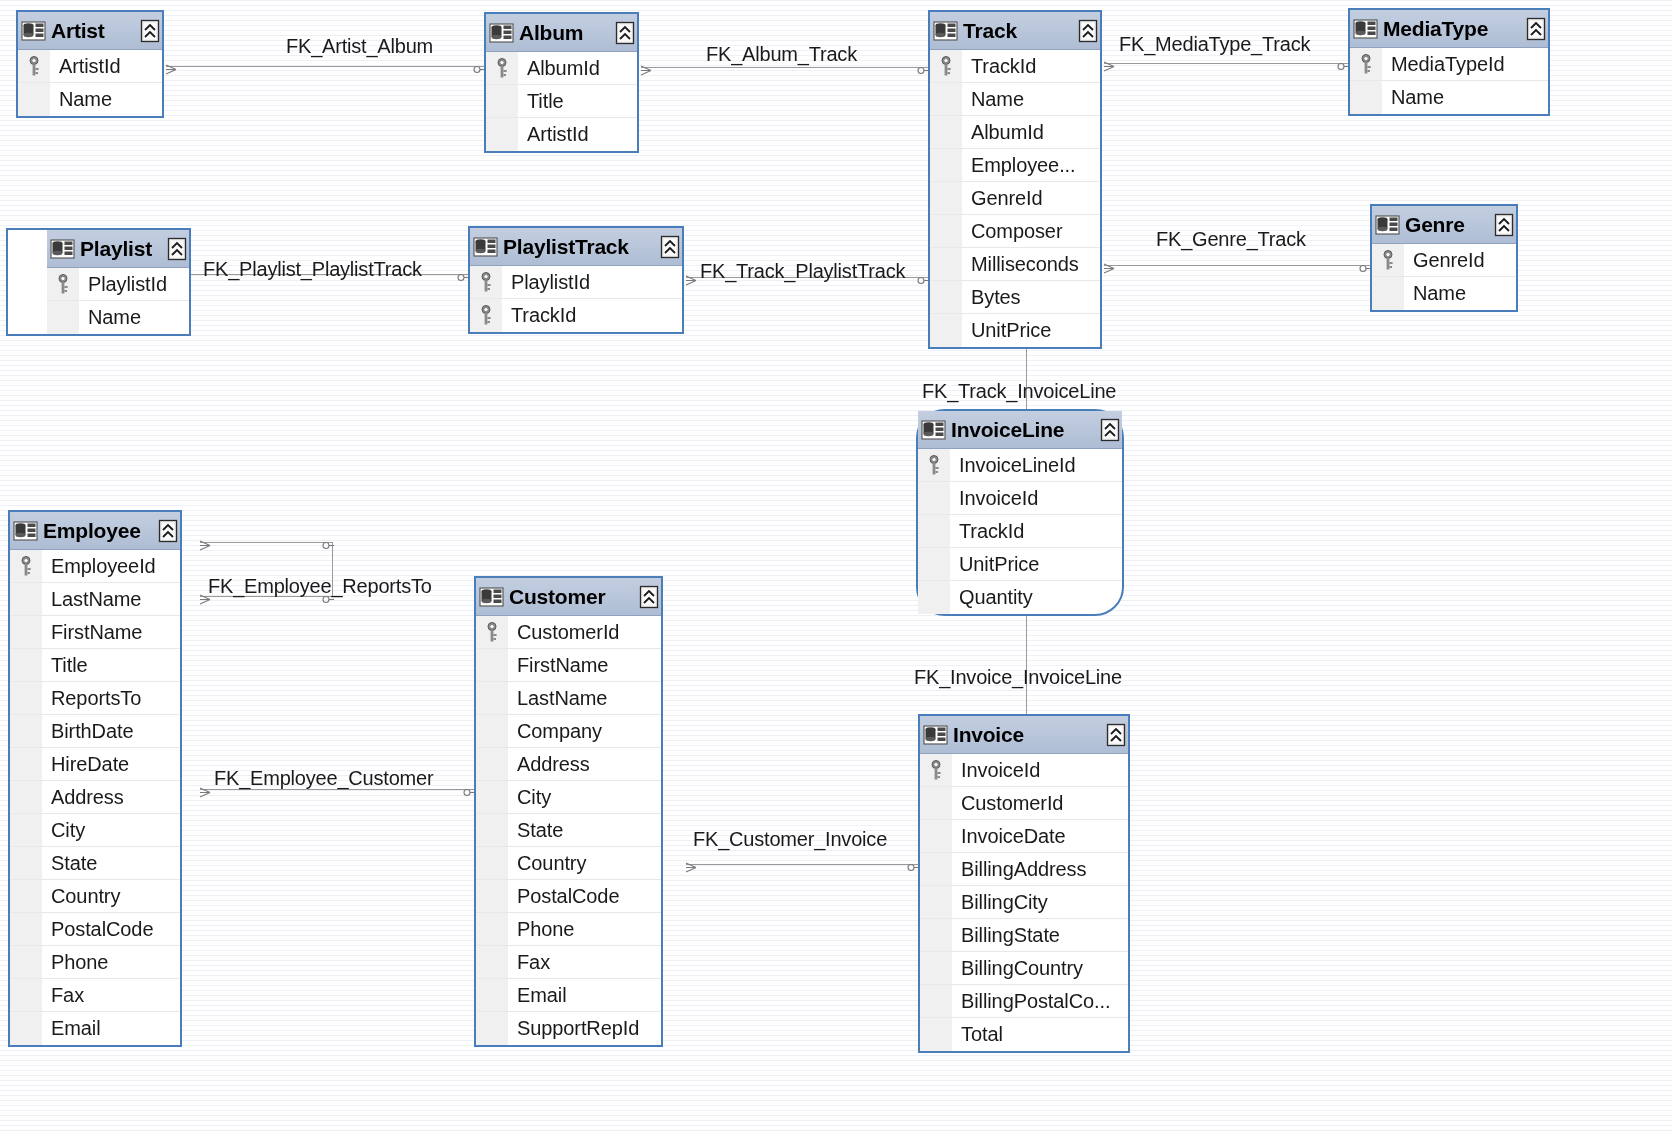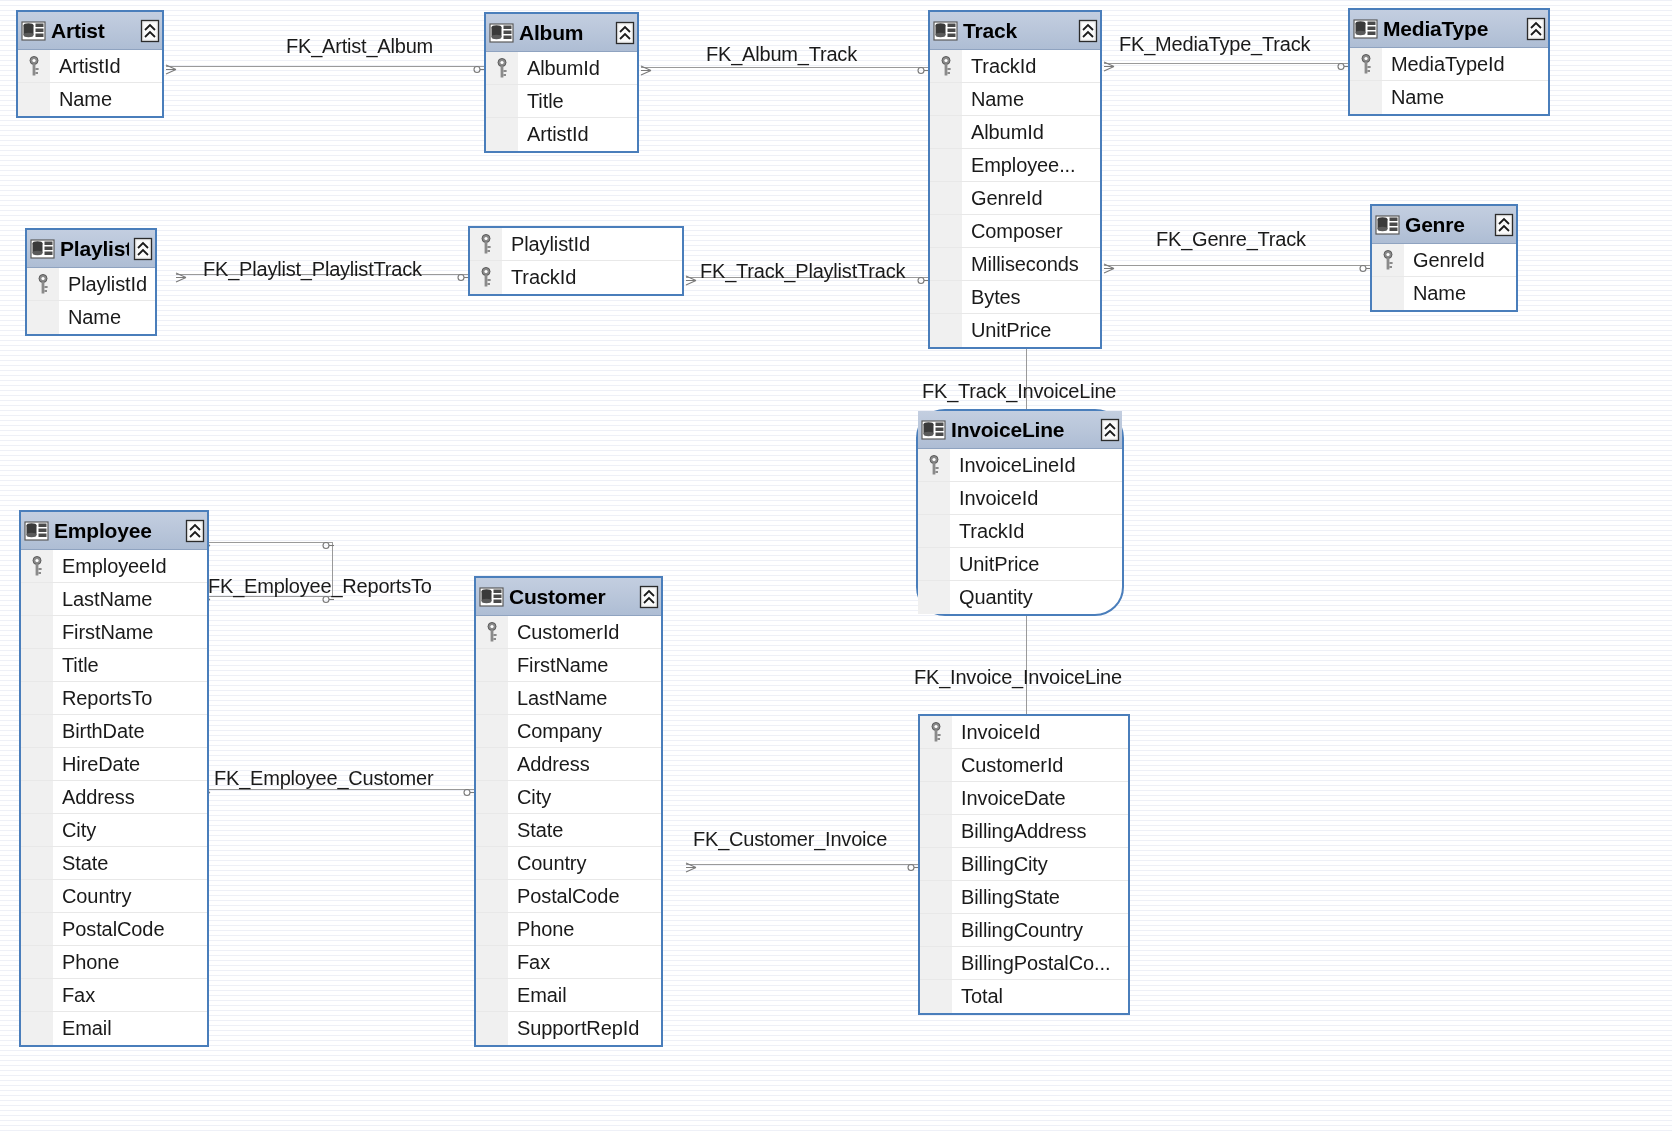--- a/index.html
+++ b/index.html
@@ -401,21 +401,21 @@
                 </svg></span>
             </div>
             <div class="row-name">MediaTypeId</div>
           </div>
           <div class="tbl-row">
             <div class="row-gutter"></div>
             <div class="row-name">Name</div>
           </div>
         </div>
       </div>
-      <div class="table-box" style="left: 25px; top: 228px; width: 132px;">
+      <div class="table-box" style="left: 6px; top: 228px; width: 185px; padding-left: 39px;">
         <div class="tbl-header">
           <span class="tbl-icon"><svg width="26" height="24" viewBox="0 0 26 24">
               <rect x="1" y="3" width="23" height="18" fill="#ffffff" stroke="#5a5a5a" stroke-width="1.2"></rect>
               <ellipse cx="7.5" cy="6.5" rx="5" ry="2.2" fill="#3a3a3a"></ellipse>
               <rect x="2.5" y="6.5" width="10" height="9.5" fill="#3a3a3a"></rect>
               <ellipse cx="7.5" cy="16" rx="5" ry="2.2" fill="#5a5a5a"></ellipse>
               <rect x="14.5" y="4.5" width="8" height="3.5" fill="#4a4a4a"></rect>
               <rect x="14.5" y="9.5" width="8" height="3.5" fill="#4a4a4a"></rect>
               <rect x="14.5" y="14.5" width="8" height="3.5" fill="#4a4a4a"></rect>
             </svg></span>
@@ -440,20 +440,38 @@
             </div>
             <div class="row-name">PlaylistId</div>
           </div>
           <div class="tbl-row">
             <div class="row-gutter"></div>
             <div class="row-name">Name</div>
           </div>
         </div>
       </div>
       <div class="table-box" style="left: 468px; top: 226px; width: 216px;">
+        <div class="tbl-header">
+          <span class="tbl-icon"><svg width="26" height="24" viewBox="0 0 26 24">
+              <rect x="1" y="3" width="23" height="18" fill="#ffffff" stroke="#5a5a5a" stroke-width="1.2"></rect>
+              <ellipse cx="7.5" cy="6.5" rx="5" ry="2.2" fill="#3a3a3a"></ellipse>
+              <rect x="2.5" y="6.5" width="10" height="9.5" fill="#3a3a3a"></rect>
+              <ellipse cx="7.5" cy="16" rx="5" ry="2.2" fill="#5a5a5a"></ellipse>
+              <rect x="14.5" y="4.5" width="8" height="3.5" fill="#4a4a4a"></rect>
+              <rect x="14.5" y="9.5" width="8" height="3.5" fill="#4a4a4a"></rect>
+              <rect x="14.5" y="14.5" width="8" height="3.5" fill="#4a4a4a"></rect>
+            </svg></span>
+          <span class="tbl-title">PlaylistTrack</span>
+          <span class="tbl-collapse"><svg width="20" height="24" viewBox="0 0 20 24">
+              <rect x="1.5" y="1.5" width="17" height="21" fill="#e9e9e9" stroke="#2b2b2b" stroke-width="1.3"></rect>
+              <rect x="3.5" y="3.5" width="13" height="17" fill="#fbfbfb" stroke="none"></rect>
+              <path d="M5 11 L10 6 L15 11" fill="none" stroke="#1a1a1a" stroke-width="1.8"></path>
+              <path d="M5 18 L10 13 L15 18" fill="none" stroke="#1a1a1a" stroke-width="1.8"></path>
+            </svg></span>
+        </div>
         <div class="tbl-rows">
           <div class="tbl-row">
             <div class="row-gutter">
               <span class="key-icon"><svg width="14" height="21" viewBox="0 0 14 21">
                   <circle cx="7" cy="4.5" r="4" fill="#8a8a8a" stroke="#5a5a5a" stroke-width="1"></circle>
                   <circle cx="7" cy="4.5" r="1.6" fill="#ffffff"></circle>
                   <rect x="5.6" y="8" width="2.8" height="11.5" fill="#8a8a8a"></rect>
                   <rect x="8.4" y="12" width="3.2" height="2" fill="#8a8a8a"></rect>
                   <rect x="8.4" y="16" width="2.6" height="2" fill="#8a8a8a"></rect>
                 </svg></span>
@@ -555,21 +573,21 @@
           <div class="tbl-row">
             <div class="row-gutter"></div>
             <div class="row-name">UnitPrice</div>
           </div>
           <div class="tbl-row">
             <div class="row-gutter"></div>
             <div class="row-name">Quantity</div>
           </div>
         </div>
       </div>
-      <div class="table-box" style="left: 19px; top: 510px; width: 190px;">
+      <div class="table-box" style="left: 8px; top: 510px; width: 174px;">
         <div class="tbl-header">
           <span class="tbl-icon"><svg width="26" height="24" viewBox="0 0 26 24">
               <rect x="1" y="3" width="23" height="18" fill="#ffffff" stroke="#5a5a5a" stroke-width="1.2"></rect>
               <ellipse cx="7.5" cy="6.5" rx="5" ry="2.2" fill="#3a3a3a"></ellipse>
               <rect x="2.5" y="6.5" width="10" height="9.5" fill="#3a3a3a"></rect>
               <ellipse cx="7.5" cy="16" rx="5" ry="2.2" fill="#5a5a5a"></ellipse>
               <rect x="14.5" y="4.5" width="8" height="3.5" fill="#4a4a4a"></rect>
               <rect x="14.5" y="9.5" width="8" height="3.5" fill="#4a4a4a"></rect>
               <rect x="14.5" y="14.5" width="8" height="3.5" fill="#4a4a4a"></rect>
             </svg></span>
@@ -728,20 +746,38 @@
             <div class="row-gutter"></div>
             <div class="row-name">Email</div>
           </div>
           <div class="tbl-row">
             <div class="row-gutter"></div>
             <div class="row-name">SupportRepId</div>
           </div>
         </div>
       </div>
       <div class="table-box" style="left: 918px; top: 714px; width: 212px;">
+        <div class="tbl-header">
+          <span class="tbl-icon"><svg width="26" height="24" viewBox="0 0 26 24">
+              <rect x="1" y="3" width="23" height="18" fill="#ffffff" stroke="#5a5a5a" stroke-width="1.2"></rect>
+              <ellipse cx="7.5" cy="6.5" rx="5" ry="2.2" fill="#3a3a3a"></ellipse>
+              <rect x="2.5" y="6.5" width="10" height="9.5" fill="#3a3a3a"></rect>
+              <ellipse cx="7.5" cy="16" rx="5" ry="2.2" fill="#5a5a5a"></ellipse>
+              <rect x="14.5" y="4.5" width="8" height="3.5" fill="#4a4a4a"></rect>
+              <rect x="14.5" y="9.5" width="8" height="3.5" fill="#4a4a4a"></rect>
+              <rect x="14.5" y="14.5" width="8" height="3.5" fill="#4a4a4a"></rect>
+            </svg></span>
+          <span class="tbl-title">Invoice</span>
+          <span class="tbl-collapse"><svg width="20" height="24" viewBox="0 0 20 24">
+              <rect x="1.5" y="1.5" width="17" height="21" fill="#e9e9e9" stroke="#2b2b2b" stroke-width="1.3"></rect>
+              <rect x="3.5" y="3.5" width="13" height="17" fill="#fbfbfb" stroke="none"></rect>
+              <path d="M5 11 L10 6 L15 11" fill="none" stroke="#1a1a1a" stroke-width="1.8"></path>
+              <path d="M5 18 L10 13 L15 18" fill="none" stroke="#1a1a1a" stroke-width="1.8"></path>
+            </svg></span>
+        </div>
         <div class="tbl-rows">
           <div class="tbl-row">
             <div class="row-gutter">
               <span class="key-icon"><svg width="14" height="21" viewBox="0 0 14 21">
                   <circle cx="7" cy="4.5" r="4" fill="#8a8a8a" stroke="#5a5a5a" stroke-width="1"></circle>
                   <circle cx="7" cy="4.5" r="1.6" fill="#ffffff"></circle>
                   <rect x="5.6" y="8" width="2.8" height="11.5" fill="#8a8a8a"></rect>
                   <rect x="8.4" y="12" width="3.2" height="2" fill="#8a8a8a"></rect>
                   <rect x="8.4" y="16" width="2.6" height="2" fill="#8a8a8a"></rect>
                 </svg></span>

